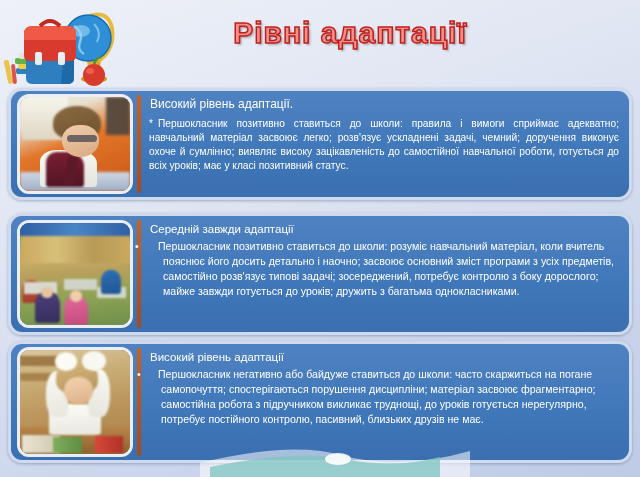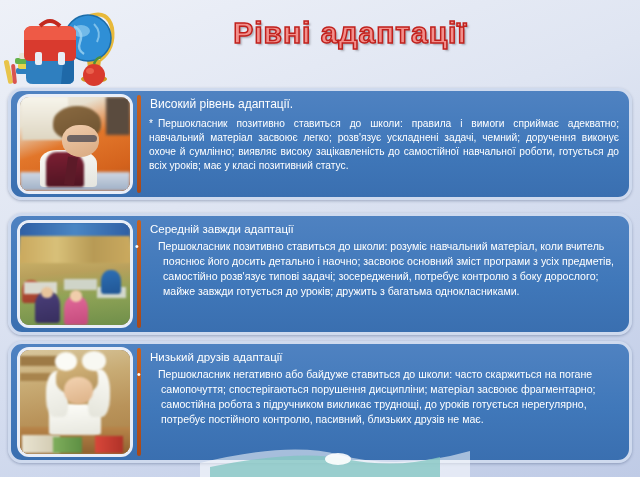--- a/index.html
+++ b/index.html
@@ -248,21 +248,21 @@
           <div class="ph p3-face"></div>
         <div class="ph p3-bow1"></div>
           <div class="ph p3-bow2"></div>
         <div class="ph p3-bk1"></div>
           <div class="ph p3-bk2"></div>
           <div class="ph p3-bk3"></div>
       </div>
     </div>
     <div class="accent"></div>
     <div class="txt">
-      <div class="head">Низький друзів адаптації</div>
+      <div class="head">Високий рівень адаптації</div>
       <div class="body"><span class="bullet">•</span><span>Першокласник негативно або байдуже ставиться до школи: часто скаржиться на погане самопочуття; спостерігаються порушення дисципліни; матеріал засвоює фрагментарно; самостійна робота з підручником викликає труднощі, до уроків готується нерегулярно, потребує постійного контролю, пасивний, близьких друзів не має.</span></div>
     </div>
   </div>
 
   <svg class="swoosh" viewBox="0 0 640 44">
     <path d="M200 30 Q290 8 340 22 Q400 38 470 18 L470 44 L200 44 Z" fill="#ffffff" opacity=".55"></path>
     <path d="M210 34 Q300 16 345 26 Q395 36 440 24 L440 44 L210 44 Z" fill="#7fc4c0" opacity=".75"></path>
     <ellipse cx="338" cy="26" rx="13" ry="6" fill="#ffffff" opacity=".9"></ellipse>
   </svg>
 

